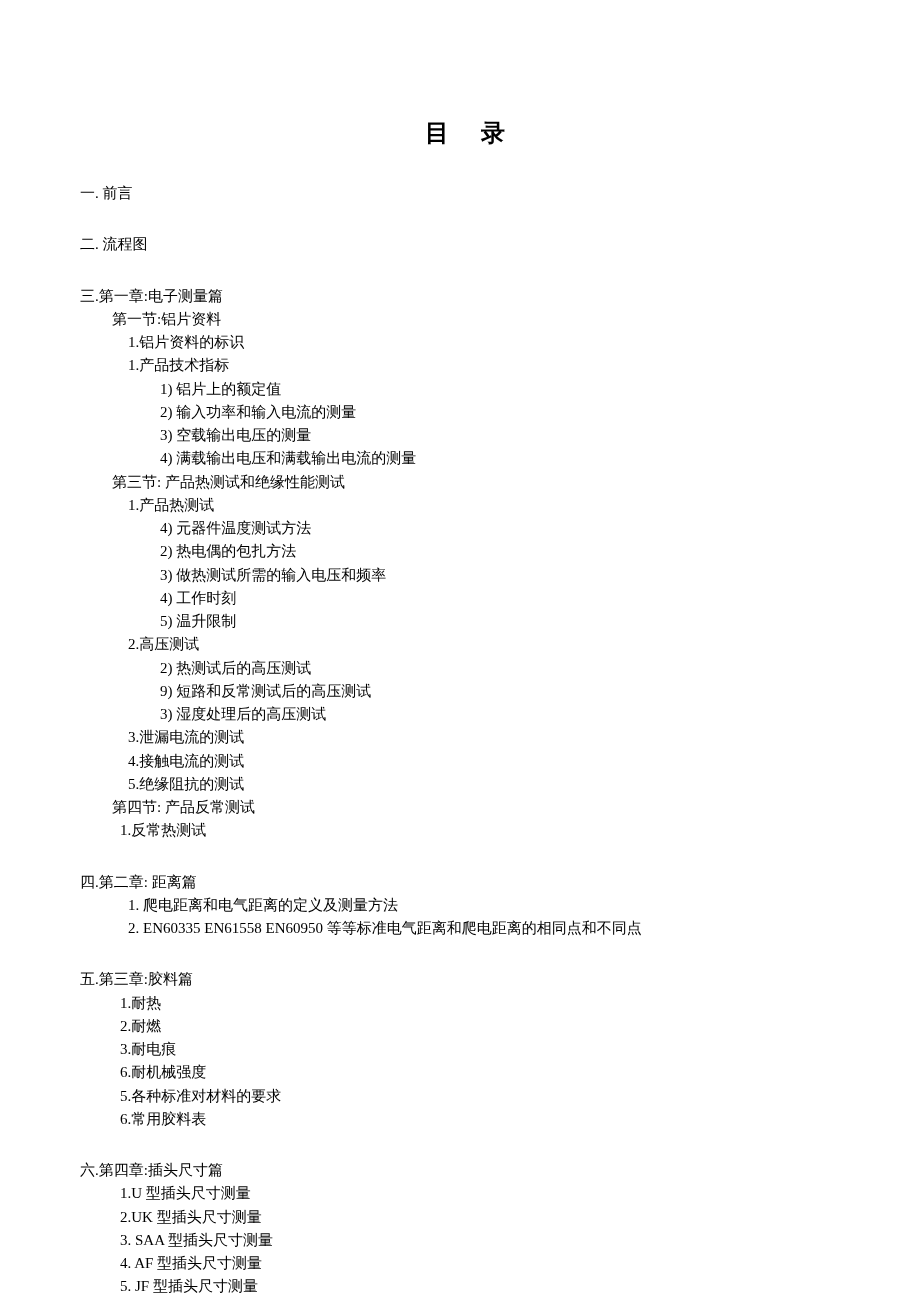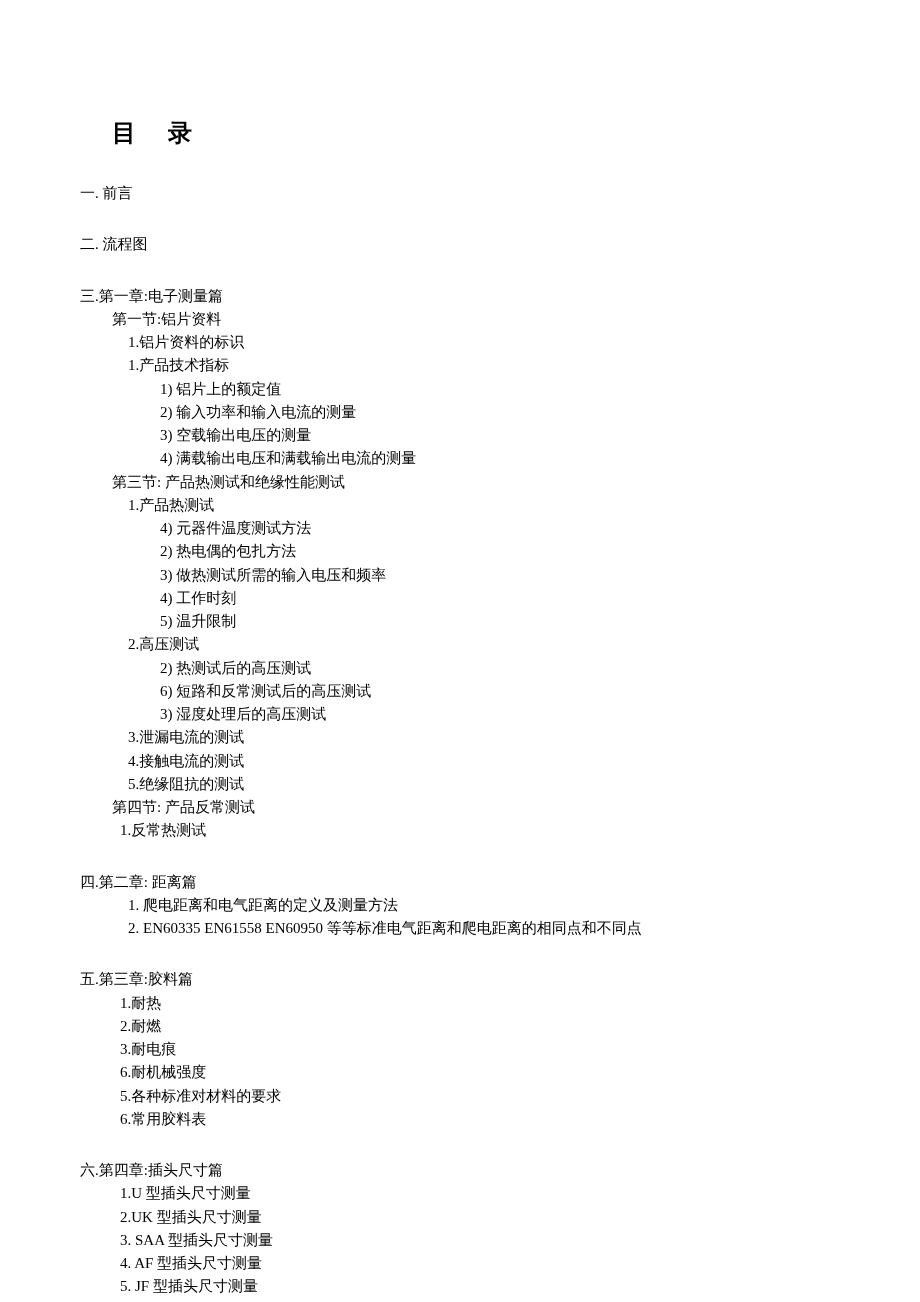--- a/index.html
+++ b/index.html
@@ -10,20 +10,21 @@
     body {
       font-family: "SimSun", "Microsoft YaHei", serif;
       font-size: 15px;
       line-height: 1.55;
       color: #000;
       background: #fff;
       width: 920px;
       padding: 115px 70px 60px 80px;
     }
     .title {
+      text-align: center;
       font-size: 24px;
       font-weight: bold;
       margin-bottom: 30px;
       letter-spacing: 32px;
       padding-left: 32px;
     }
     .lvl0 {
       padding-left: 0;
       margin-top: 28px;
     }
@@ -61,21 +62,21 @@
     <div class="lvl3">4)  满载输出电压和满载输出电流的测量</div>
     <div class="lvl1">第三节: 产品热测试和绝缘性能测试</div>
     <div class="lvl2">1.产品热测试</div>
     <div class="lvl3">4)  元器件温度测试方法</div>
     <div class="lvl3">2)  热电偶的包扎方法</div>
     <div class="lvl3">3)  做热测试所需的输入电压和频率</div>
     <div class="lvl3">4)  工作时刻</div>
     <div class="lvl3">5)  温升限制</div>
     <div class="lvl2">2.高压测试</div>
     <div class="lvl3">2)  热测试后的高压测试</div>
-    <div class="lvl3">6) 短路和反常测试后的高压测试</div>
+    <div class="lvl3">9) 短路和反常测试后的高压测试</div>
     <div class="lvl3">3) 湿度处理后的高压测试</div>
     <div class="lvl2">3.泄漏电流的测试</div>
     <div class="lvl2">4.接触电流的测试</div>
     <div class="lvl2">5.绝缘阻抗的测试</div>
     <div class="lvl1">第四节: 产品反常测试</div>
     <div class="lvl1b">1.反常热测试</div>
     <div class="lvl0">四.第二章: 距离篇</div>
     <div class="lvl1c">1.  爬电距离和电气距离的定义及测量方法</div>
     <div class="lvl1c">2.  EN60335 EN61558 EN60950 等等标准电气距离和爬电距离的相同点和不同点</div>
     <div class="lvl0">五.第三章:胶料篇</div>

